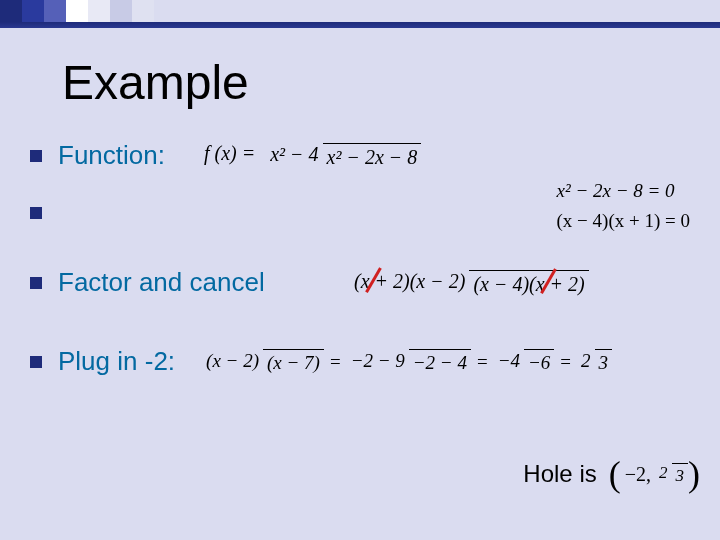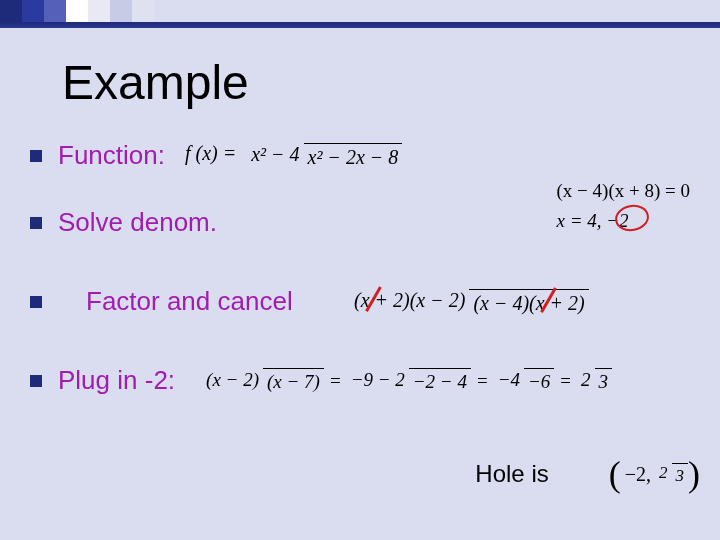--- a/index.html
+++ b/index.html
@@ -51,40 +51,40 @@
     position: relative;
   }
   .bullet {
     width: 12px; height: 12px;
     background: #1e2b7a;
     margin-right: 16px;
     flex-shrink: 0;
   }
   .label {
     font-size: 26px;
-    color: #a21caf;
+    color: #0369a1;
   }
   .math {
     font-family: "Times New Roman", serif;
     font-style: italic;
     font-size: 20px;
     color: #000;
   }
   .frac {
     display: inline-flex;
     flex-direction: row;
     align-items: center;
     vertical-align: middle;
     font-style: italic;
   }
   .frac .num { padding: 0 4px 2px 4px; }
   .frac .den { border-top: 1.5px solid #000; padding: 2px 4px 0 4px; }
   .r1 { margin-bottom: 36px; }
   .r2 { margin-bottom: 48px; }
-  .r3 { margin-bottom: 48px; gap: 28px; }
+  .r3 { margin-bottom: 48px; }
   .func-eq { margin-left: 20px; }
   .side {
     position: absolute;
     right: 30px;
     top: 180px;
     font-family: "Times New Roman", serif;
     font-size: 19px;
     text-align: left;
   }
   .side-line { margin-bottom: 8px; position: relative; }
@@ -116,21 +116,20 @@
     font-size: 19px;
     display: inline-flex;
     align-items: center;
   }
   .hole {
     position: absolute;
     right: 20px;
     top: 460px;
     display: flex;
     align-items: center;
-    gap: 48px;
   }
   .hole-label { font-size: 24px; margin-right: 12px; }
   .hole-math {
     font-family: "Times New Roman", serif;
     font-size: 20px;
     display: inline-flex;
     align-items: center;
   }
   .paren-l, .paren-r {
     font-size: 36px;
@@ -153,31 +152,30 @@
 <div class="stripe"></div>
 
 <div class="title">Example</div>
 
 <div class="content">
 
   <div class="row r1">
     <div class="bullet"></div>
     <span class="label">Function:</span>
     <span class="math func-eq">
-      <span style="margin-right:6px;">f (x) =</span>
+      <span style="margin-right:6px;margin-left:19px;">f (x) =</span>
       <span class="frac">
         <span class="num">x² − 4</span>
         <span class="den">x² − 2x − 8</span>
       </span>
     </span>
   </div>
 
   <div class="row r2">
     <div class="bullet"></div>
-    <span class="label">Solve denom.</span>
   </div>
 
   <div class="row r3">
     <div class="bullet"></div>
     <span class="label">Factor and cancel</span>
     <span class="factor-math">
       <span class="frac">
         <span class="num cancel-wrap">
           <span>(x + 2)(x − 2)</span>
           <span class="slash" style="height:28px; left:22px; top:-4px;"></span>
@@ -193,44 +191,41 @@
   <div class="row">
     <div class="bullet"></div>
     <span class="label">Plug in -2:</span>
     <span class="plug-math">
       <span class="frac">
         <span class="num">(x − 2)</span>
         <span class="den">(x − 7)</span>
       </span>
       <span style="margin:0 6px;">=</span>
       <span class="frac">
-        <span class="num">−9 − 2</span>
+        <span class="num">−2 − 9</span>
         <span class="den">−2 − 4</span>
       </span>
       <span style="margin:0 6px;">=</span>
       <span class="frac">
         <span class="num">−4</span>
         <span class="den">−6</span>
       </span>
       <span style="margin:0 6px;">=</span>
       <span class="frac">
         <span class="num">2</span>
         <span class="den">3</span>
       </span>
     </span>
   </div>
 
 </div>
 
 <div class="side">
-  <div class="side-line"><span>(x − 4)(x + 8) = 0</span></div>
-  <div class="side-line" style="position:relative;">
-    <i>x = 4, −2</i>
-    <span class="circle-red" style="left:58px; top:-5px;"></span>
-  </div>
+  <div class="side-line"><i>x² − 2x − 8 = 0</i></div>
+  <div class="side-line"><span>(x − 4)(x + 1) = 0</span></div>
 </div>
 
 <div class="hole">
   <span class="hole-label">Hole is</span>
   <span class="hole-math">
     <span class="paren-l">(</span>
     <span style="margin:0 4px;">−2,</span>
     <span class="frac" style="font-size:17px;">
       <span class="num">2</span>
       <span class="den">3</span>

